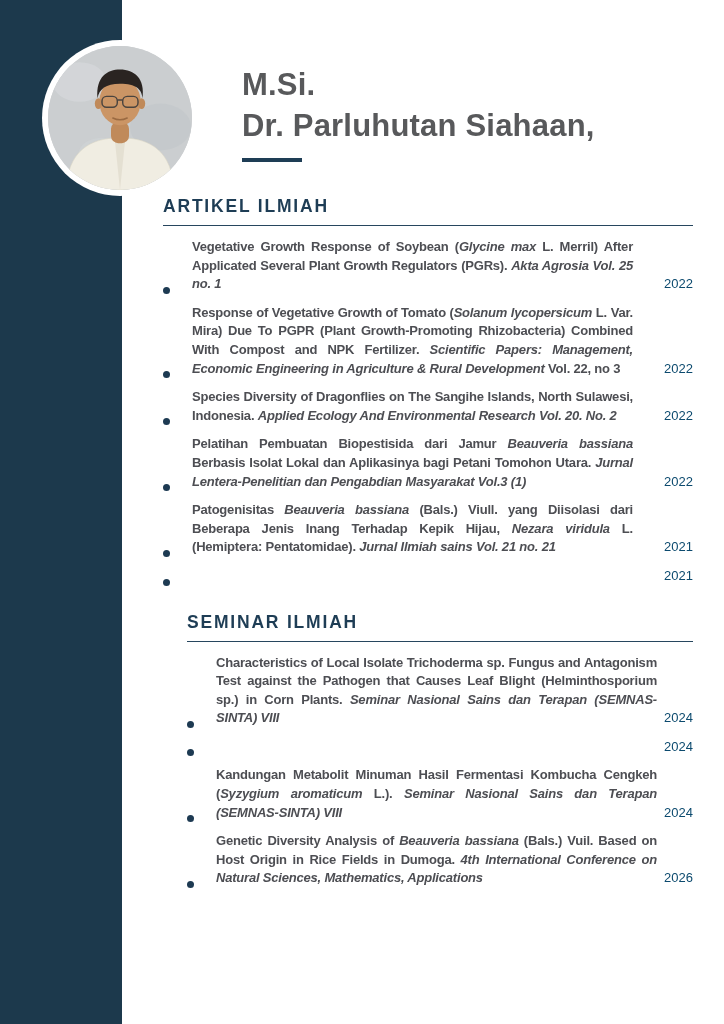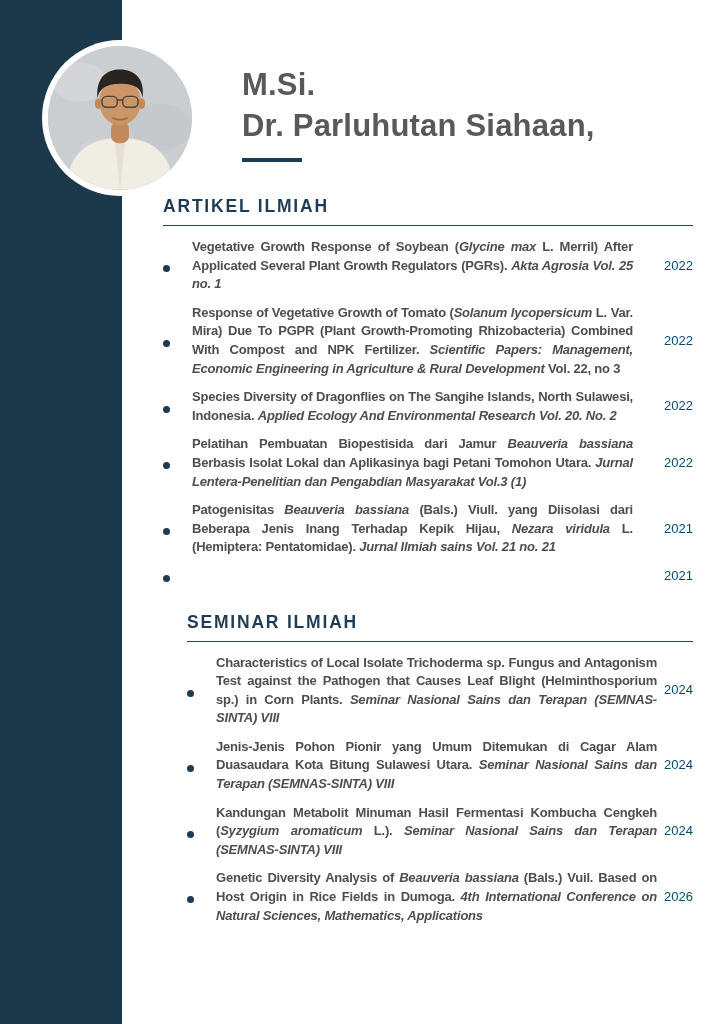--- a/index.html
+++ b/index.html
@@ -44,21 +44,21 @@
   .section-heading {
     font-size:17.5px; font-weight:bold; letter-spacing:1.8px;
     color:#1e3d55;
   }
   .section-rule {
     border:none; border-top:1.6px solid #27465e;
     margin:8px 0 12px 0;
   }
   .section + .section { margin-top:26px;margin-left:24px; }
 
-  .pub-row { display:flex; align-items:center; margin-bottom:10px; }
+  .pub-row { display:flex; align-items:flex-end; margin-bottom:10px; }
   .bullet { width:29px; flex:0 0 29px; padding-top:5px; }
   .bullet .dot {
     display:block; width:7px; height:7px; border-radius:50%;
     background:#1d3a52;
   }
   .pub-text {
     width:441px; flex:0 0 441px;
     text-align:justify;
     font-size:13px; line-height:18.6px;
     font-weight:bold; letter-spacing:-0.2px;
@@ -170,21 +170,20 @@
           <span class="bullet">
             <span class="dot"></span>
           </span>
           <p class="pub-text"><span>Characteristics of Local Isolate Trichoderma sp. Fungus and Antagonism Test against the Pathogen that Causes Leaf Blight (Helminthosporium sp.) in Corn Plants. </span><em>Seminar Nasional Sains dan Terapan (SEMNAS-SINTA) VIII</em></p>
           <span class="pub-year">2024</span>
         </div>
         <div class="pub-row">
           <span class="bullet">
             <span class="dot"></span>
           </span>
-          <p class="pub-text"><span>Jenis-Jenis Pohon Pionir yang Umum Ditemukan di Cagar Alam Duasaudara Kota Bitung Sulawesi Utara. </span><em>Seminar Nasional Sains dan Terapan (SEMNAS-SINTA) VIII</em></p>
           <span class="pub-year">2024</span>
         </div>
         <div class="pub-row">
           <span class="bullet">
             <span class="dot"></span>
           </span>
           <p class="pub-text"><span>Kandungan Metabolit Minuman Hasil Fermentasi Kombucha Cengkeh (</span><em>Syzygium aromaticum</em><span> L.). </span><em>Seminar Nasional Sains dan Terapan (SEMNAS-SINTA) VIII</em></p>
           <span class="pub-year">2024</span>
         </div>
         <div class="pub-row">

